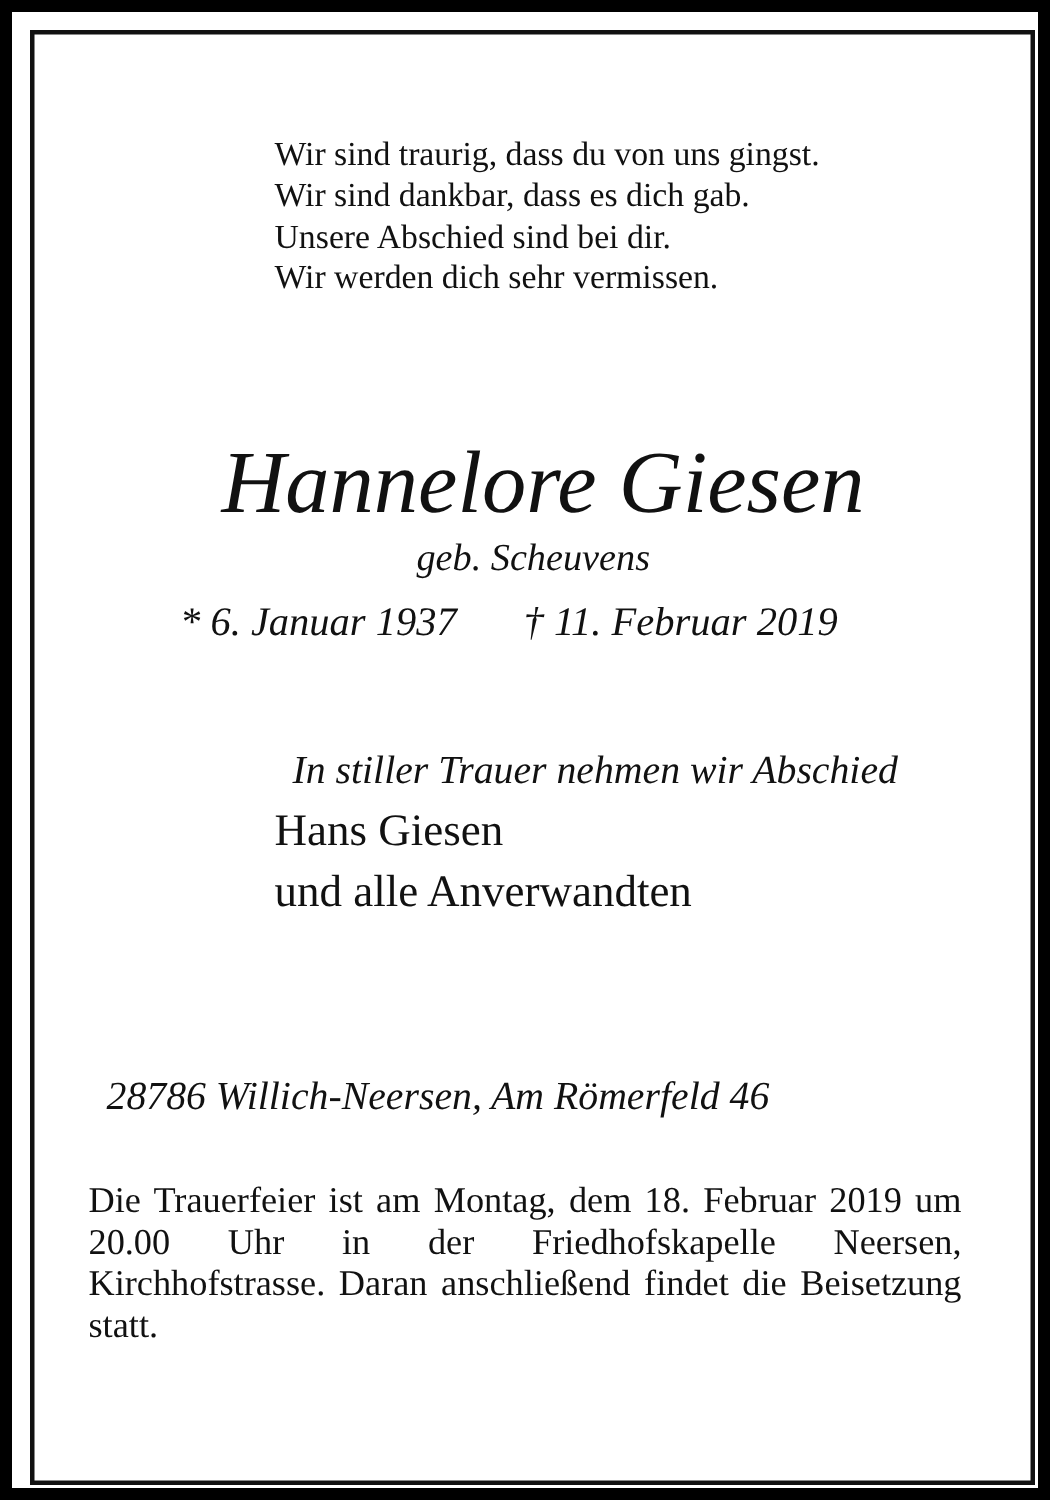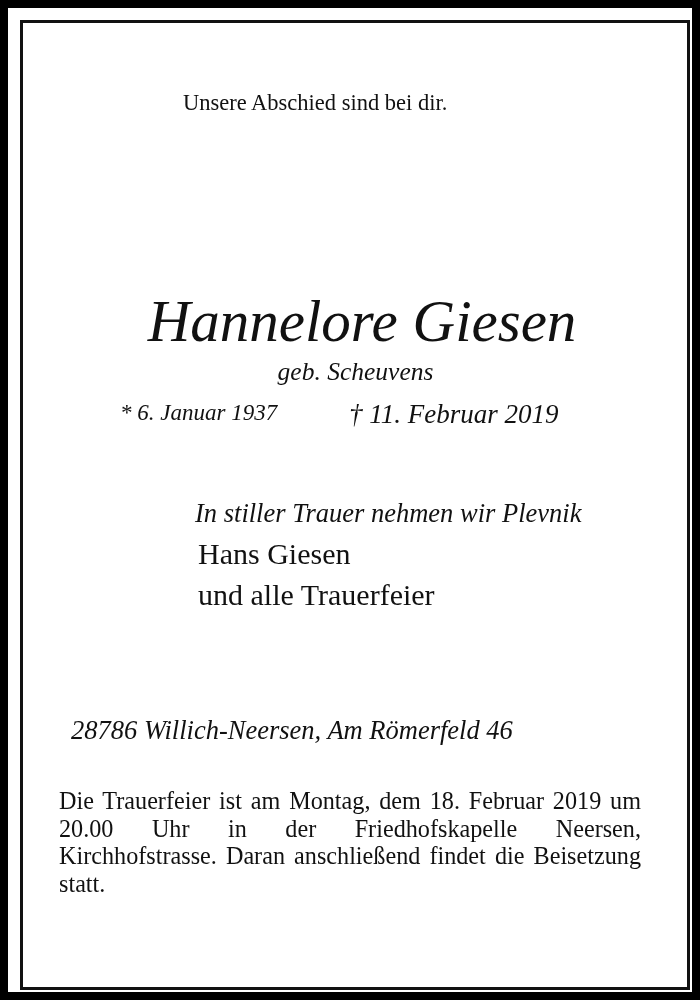--- a/index.html
+++ b/index.html
@@ -54,36 +54,36 @@
       letter-spacing: 0px;
     }
     .maiden {
       left: 0; width: 687px; text-align: center;
       top: 347px;
       font-size: 25.5px;
     }
     .birth {
       left: 108px;
       top: 389px;
-      font-size: 23px;
+      font-size: 27px;
     }
     .death {
       left: 337px;
       top: 389px;
       font-size: 27px;
       text-align: right;
     }
     .farewell {
       left: 183px;
       top: 488px;
       font-size: 26.5px;
     }
     .mourners {
       position: absolute;
-      left: 198px;
+      left: 183px;
       top: 533px;
       font-size: 30px;
       line-height: 41px;
     }
     .mourners div { white-space: nowrap; }
     .address {
       left: 59px;
       top: 705px;
       font-size: 26.5px;
     }
@@ -99,30 +99,33 @@
     }
   </style>
 </head>
 <body>
 
 <div class="frame-outer">
   <div class="frame-inner"></div>
 </div>
 
 <div class="verse">
+  <div>Wir sind traurig, dass du von uns gingst.</div>
+  <div>Wir sind dankbar, dass es dich gab.</div>
   <div>Unsere Abschied sind bei dir.</div>
+  <div>Wir werden dich sehr vermissen.</div>
 </div>
 
 <div class="abs name">Hannelore Giesen</div>
 <div class="abs maiden">geb. Scheuvens</div>
 <div class="abs birth">* 6. Januar 1937</div>
 <div class="abs death">† 11. Februar 2019</div>
 
-<div class="abs farewell">In stiller Trauer nehmen wir Plevnik</div>
+<div class="abs farewell">In stiller Trauer nehmen wir Abschied</div>
 
 <div class="mourners">
   <div>Hans Giesen</div>
-  <div>und alle Trauerfeier</div>
+  <div>und alle Anverwandten</div>
 </div>
 
 <div class="abs address">28786 Willich-Neersen, Am Römerfeld 46</div>
 
 <p class="service">Die Trauerfeier ist am Montag, dem 18. Februar 2019 um 20.00 Uhr in der Friedhofskapelle Neersen, Kirchhofstrasse. Daran anschließend findet die Beisetzung statt.</p>
 
 </body></html>

